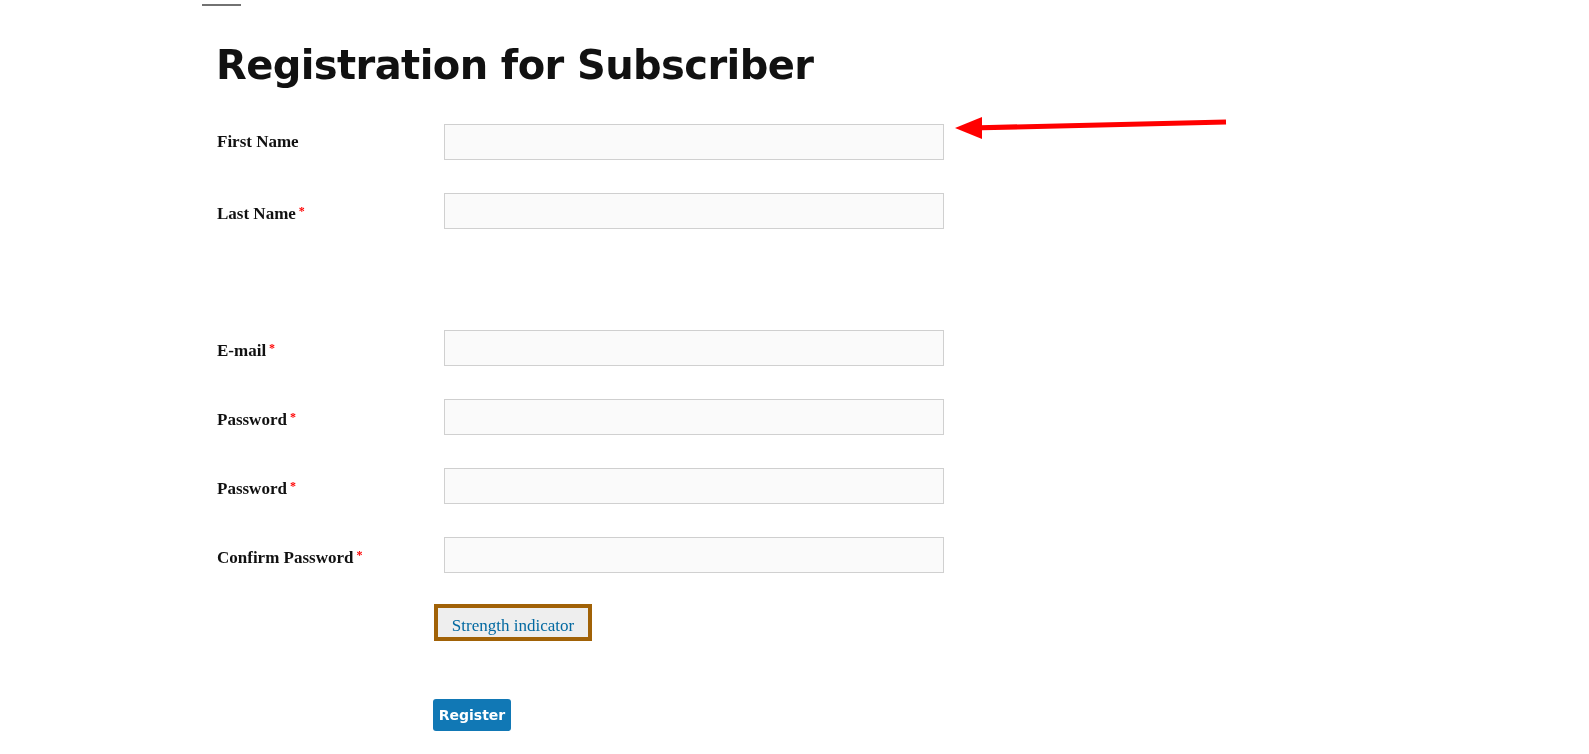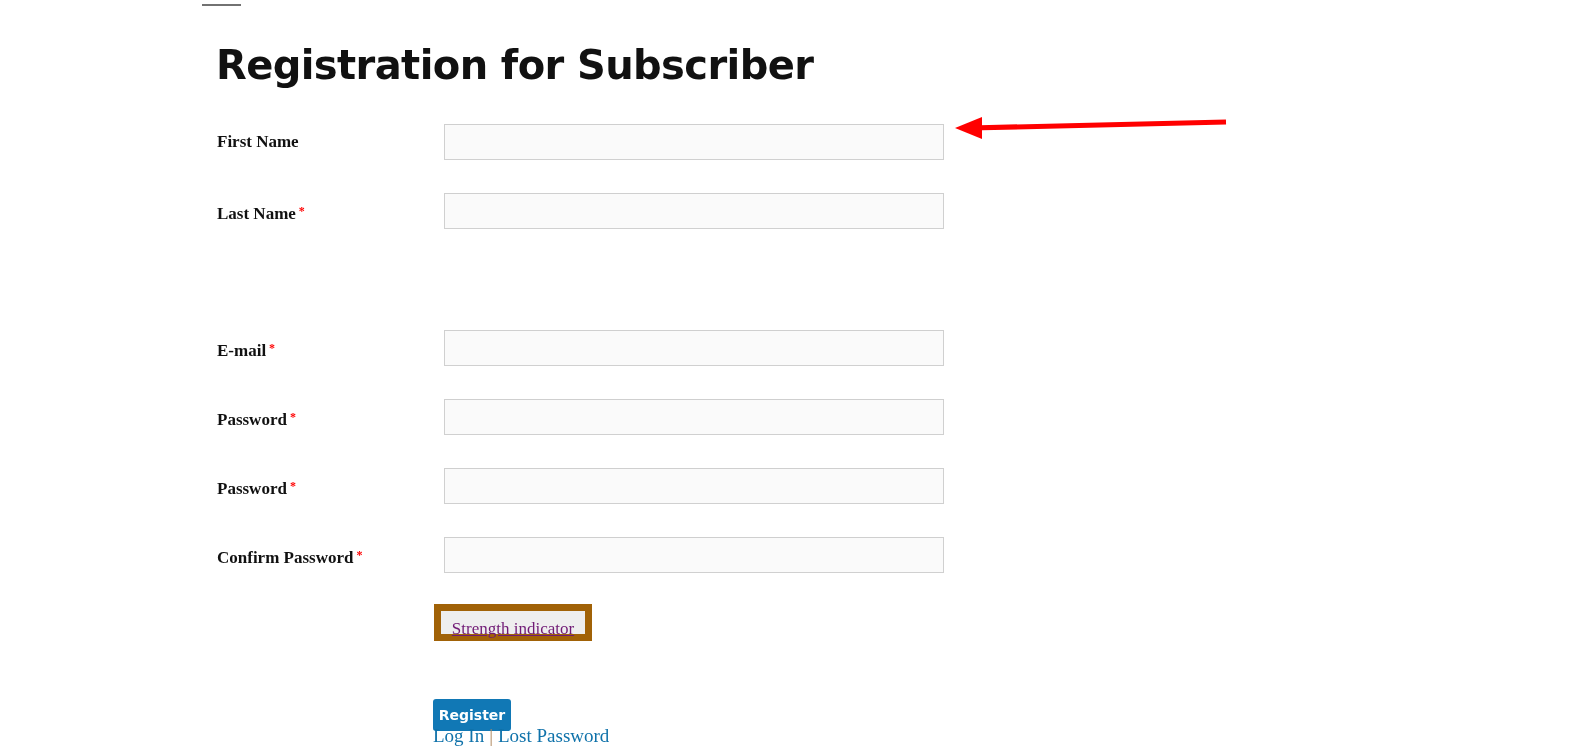--- a/index.html
+++ b/index.html
@@ -108,29 +108,28 @@
   }
 
   
   #strength-indicator {
     position: absolute;
     left: 434px;
     top: 604px;
     width: 158px;
     height: 37px;
     box-sizing: border-box;
-    border: 7px solid #a16207;
+    border: 4px solid #a16207;
     background: #eeeeee;
-    color: #701a75;
+    color: #0369a1;
     font-family: "Liberation Serif", serif;
     font-size: 17px;
     line-height: 35px;
     text-align: center;
     white-space: nowrap;
-    text-decoration: underline;
   }
 
   
   #register-button {
     position: absolute;
     left: 433px;
     top: 699px;
     width: 78px;
     height: 32px;
     box-sizing: border-box;
@@ -212,22 +211,19 @@
       <div class="form-row" style="top: 537px;">
         <label class="field-label"><span>Confirm Password</span><span class="req-star">*</span></label>
         <input class="field-input" type="password" value="" style="">
       </div>
     </form>
 
   <div id="strength-indicator">Strength indicator</div>
 
   <button id="register-button" type="button">Register</button>
 
-  <div id="footer-links">
-    <a href="#">Log In</a><span class="sep">|</span><a href="#">Lost Password</a>
-  </div>
 
   <svg id="annotation-arrow" viewBox="0 0 300 60" xmlns="http://www.w3.org/2000/svg">
     <line x1="286" y1="22" x2="30" y2="28" stroke="#ff0000" stroke-width="5" stroke-linecap="butt"></line>
     <polygon points="15,28 42,17 42,39" fill="#ff0000"></polygon>
   </svg>
 
 </div>
 
 </body></html>

